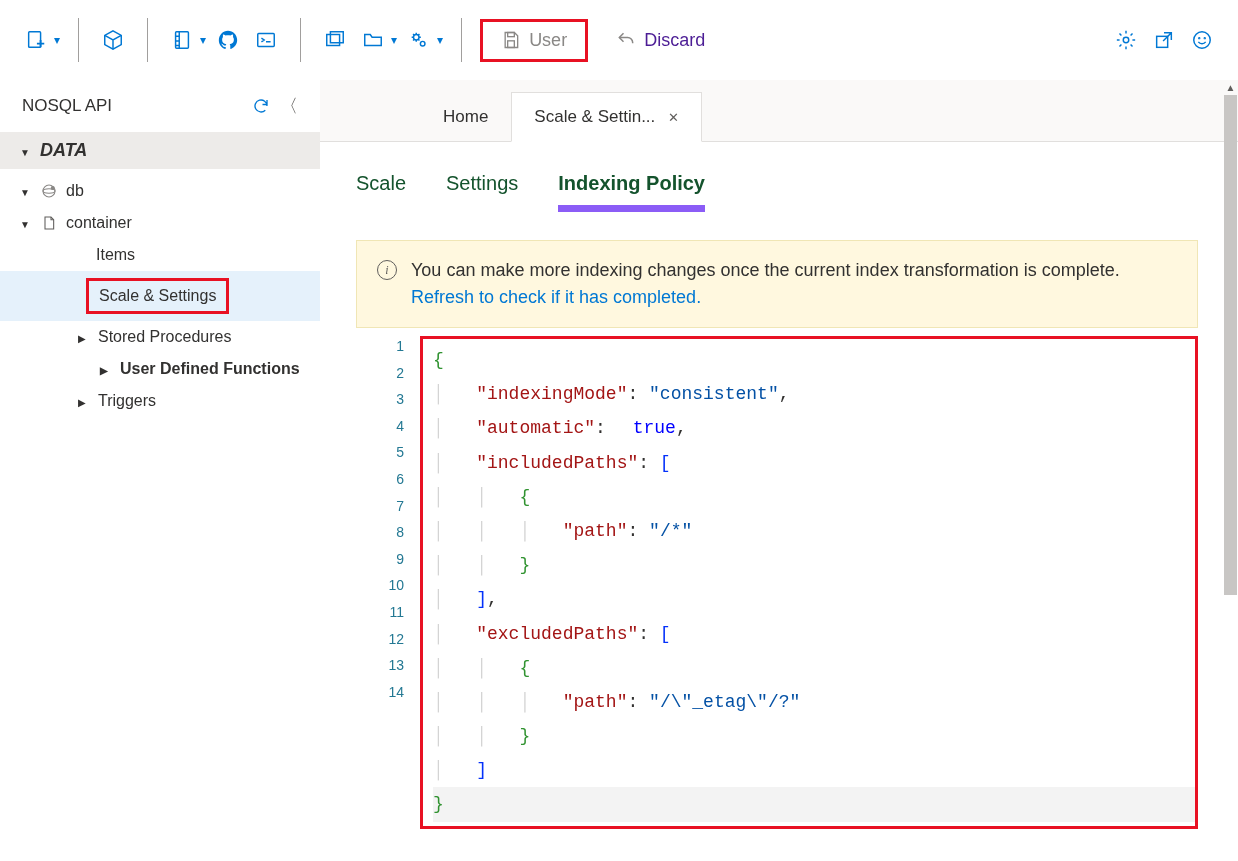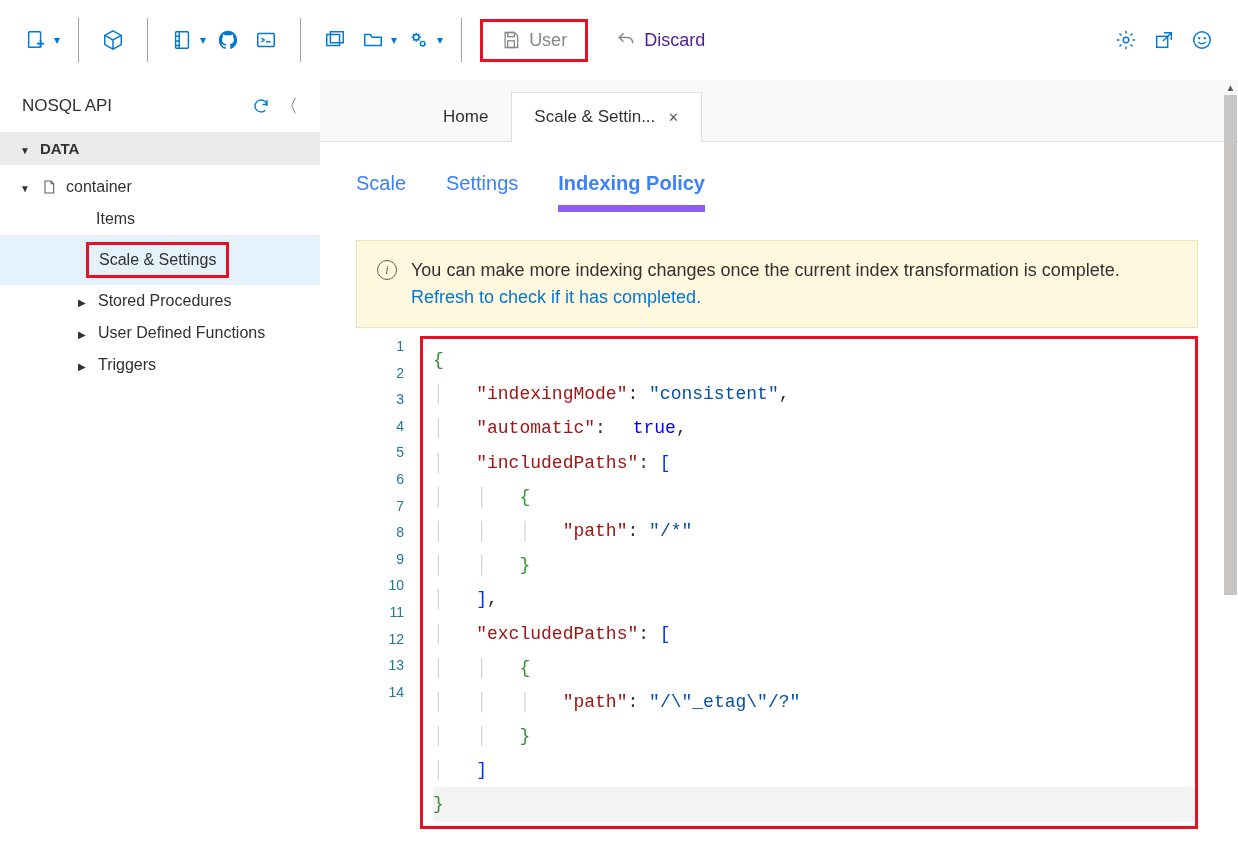--- a/index.html
+++ b/index.html
@@ -15,21 +15,21 @@
   .toolbar .spacer { flex:1; }
   .save-highlight { border:3px solid #e81123; padding:2px 4px; }
   
   
   .main { display:flex; height: calc(861px - 80px); }
   
   
   .sidebar { width:320px; border-right:0px solid transparent; display:flex; flex-direction:column; }
   .sidebar-header { display:flex; align-items:center; justify-content:space-between; padding: 14px 22px; font-size:17px; color:#323130;}
   .sidebar-header .sh-actions { display:flex; gap:10px; align-items:center; color:#0078d4;}
-  .sidebar-section { background:#edebe9; padding:8px 10px 8px 20px; font-size:15px; font-weight:600; display:flex; align-items:center; gap:8px;}
+  .sidebar-section { background:#edebe9; padding:8px 10px 8px 20px; font-size:18px; font-weight:600; display:flex; align-items:center; gap:8px;font-style:italic;}
   .tree { padding: 6px 0; }
   .tree-row { display:flex; align-items:center; gap:8px; padding:7px 10px 7px 20px; font-size:16px; cursor:pointer;}
   .tree-row.level1 { padding-left:20px; }
   .tree-row.level2 { }
   .tree-row.level3 { padding-left:96px; }
   .tree-row.selected { background:#e5f1fb; }
   .tree-caret { width:12px; display:inline-block; }
   .tree-caret.down::before { content:"▼"; font-size:10px; }
   .tree-caret.right::before { content:"▶"; font-size:10px; }
   .tree-icon { width:18px; height:18px; display:inline-flex; align-items:center; justify-content:center; color:#605e5c;}
@@ -37,21 +37,21 @@
   
   
   .content { flex:1; display:flex; flex-direction:column; background:#faf9f8; position:relative;}
   .tabbar { height:62px; display:flex; align-items:flex-end; padding-left:100px; background:#faf9f8; border-bottom:1px solid #e1dfdd;}
   .tab { padding:14px 22px; font-size:17px; color:#323130; border:1px solid transparent; cursor:pointer; position:relative; bottom:-1px; }
   .tab.active { background:#fff; border:1px solid #e1dfdd; border-bottom:1px solid #fff; }
   .tab .close { margin-left:8px; color:#605e5c; font-size:13px;}
   
   .panel { flex:1; background:#fff; padding:30px 40px 10px 36px; overflow:auto; }
   .subtabs { display:flex; gap:40px; font-size:20px; margin-bottom:28px;}
-  .subtab { padding-bottom:10px; cursor:pointer; color:#3b82f6;}
+  .subtab { padding-bottom:10px; cursor:pointer; color:#14532d;}
   .subtab.active { font-weight:600; border-bottom:7px solid #8b5cf6; }
   
   .info-banner { background:#fff8df; border:1px solid #f0e6b5; padding:16px 20px; display:flex; gap:14px; align-items:flex-start; font-size:18px; line-height:1.5; margin-bottom:6px;}
   .info-banner .info-icon { width:20px; height:20px; border:1.5px solid #605e5c; border-radius:50%; display:flex; align-items:center; justify-content:center; font-size:12px; font-style:italic; font-family:Georgia,serif; color:#605e5c; flex-shrink:0; margin-top:3px;}
   .info-banner a { color:#0078d4; text-decoration:none; }
   
   .editor-wrap { display:flex; border:3px solid #e81123; margin-top:2px; font-family:Consolas,"Courier New",monospace; font-size:18px; line-height:1.9; }
   .gutter { width:64px; text-align:right; padding:4px 16px 4px 0; color:#237893; background:#fff; user-select:none;}
   .gutter div { height:1.9em; }
   .code { flex:1; padding:4px 0 4px 10px; white-space:pre; background:#fff; position:relative;}
@@ -184,20 +184,31 @@
             </svg>
         </span>
         <span style="color:#605e5c; font-size:18px;">〈</span>
       </span>
     </div>
     <div class="sidebar-section">
       <span class="tree-caret down"></span>
       <span>DATA</span>
     </div>
     <div class="tree">
+      <div class="tree-row level1">
+        <span class="tree-caret down"></span>
+        <span class="tree-icon">
+          <svg width="18" height="18" viewBox="0 0 24 24" fill="none" stroke="#8a8886" stroke-width="1.4">
+              <circle cx="12" cy="12" r="8"></circle>
+              <ellipse cx="12" cy="12" rx="8" ry="3"></ellipse>
+              <circle cx="17" cy="8" r="2" fill="#8a8886"></circle>
+            </svg>
+        </span>
+        <span>db</span>
+      </div>
       <div class="tree-row level2">
         <span class="tree-caret down"></span>
         <span class="tree-icon">
           <svg width="16" height="16" viewBox="0 0 24 24" fill="none" stroke="#605e5c" stroke-width="1.6">
               <path d="M6 3h9l4 4v14H6z"></path>
               <path d="M15 3v4h4"></path>
             </svg>
         </span>
         <span>container</span>
       </div>
@@ -206,21 +217,21 @@
       </div>
       <div class="tree-row level3 selected" style="padding-left:86px;">
         <span class="red-box" style="padding:6px 10px;">
           <span>Scale &amp; Settings</span>
         </span>
       </div>
       <div class="tree-row level3" style="padding-left:78px;">
         <span class="tree-caret right"></span>
         <span>Stored Procedures</span>
       </div>
-      <div class="tree-row level3" style="padding-left:78px;">
+      <div class="tree-row level3" style="padding-left:100px;font-weight:bold;">
         <span class="tree-caret right"></span>
         <span>User Defined Functions</span>
       </div>
       <div class="tree-row level3" style="padding-left:78px;">
         <span class="tree-caret right"></span>
         <span>Triggers</span>
       </div>
     </div>
   </div>
 

